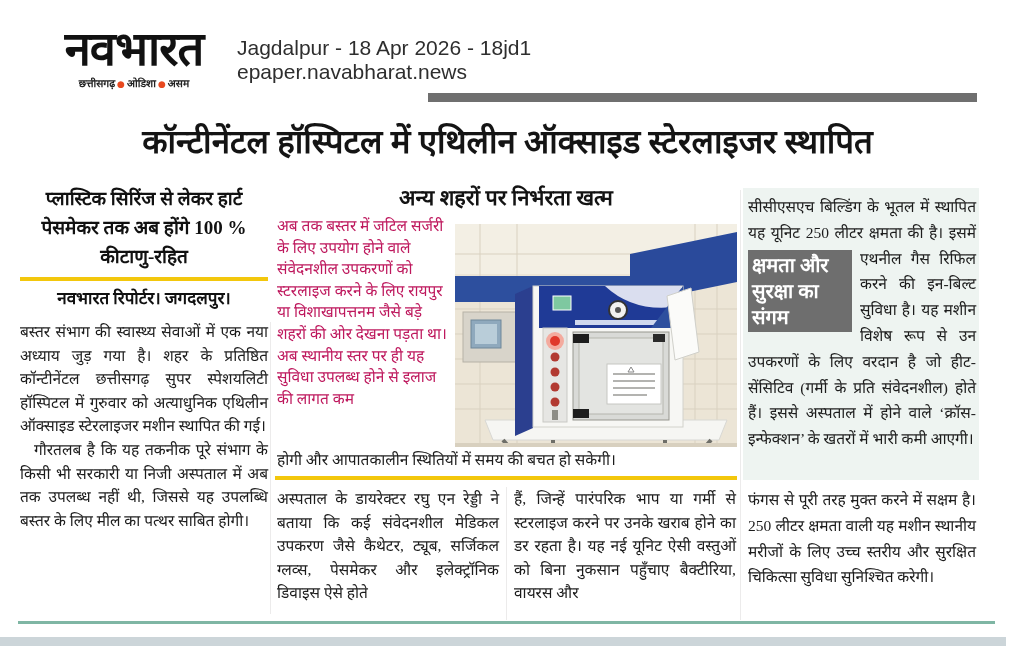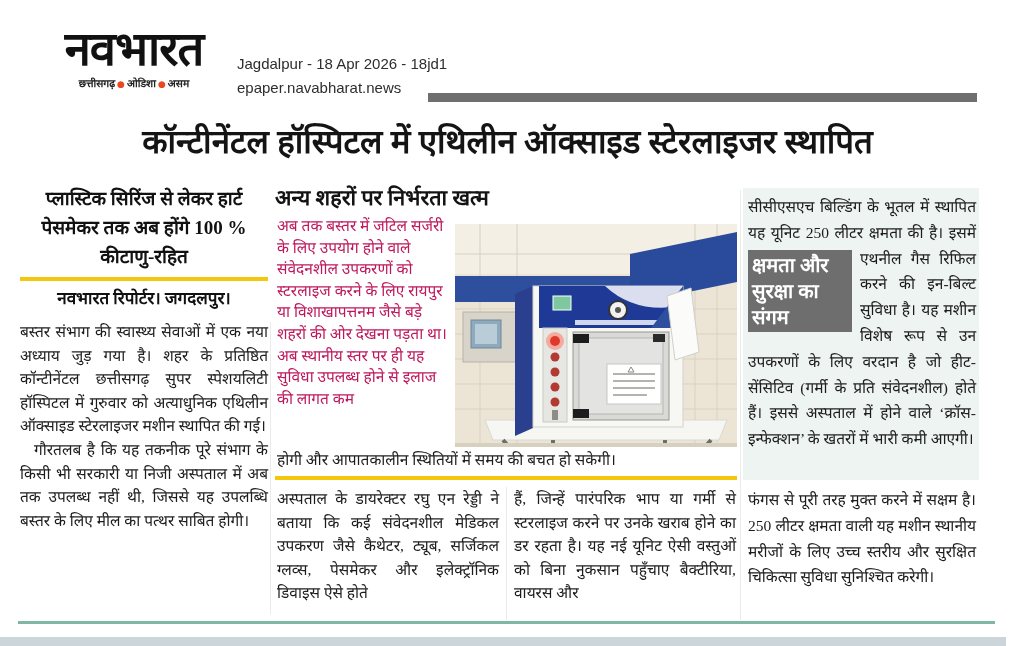--- a/index.html
+++ b/index.html
@@ -17,21 +17,21 @@
   }
   .logo-tagline{
     left:34px;top:76px;width:200px;text-align:center;
     font-size:10.5px;font-weight:700;color:#222;
     font-family:"DejaVu Sans",sans-serif;
   }
   .logo-tagline .dot{color:#e8491f;font-size:9px;padding:0 2px;}
   .edition{
     left:237px;top:36px;width:400px;
     font-family:"Liberation Sans","DejaVu Sans",sans-serif;
-    font-size:15px;color:#2e2e2e;line-height:24px;margin-top:16px;
+    font-size:21px;color:#2e2e2e;line-height:24px;
   }
   .header-bar{left:428px;top:93px;width:549px;height:9px;background:#6f6f6f;}
   
   .headline{
     left:15px;top:118px;width:985px;text-align:center;
     font-size:33px;font-weight:800;color:#141414;line-height:48px;
   }
   
   .yellow-rule{height:4px;background:#f3c70c;}
   .teal-rule{left:18px;top:621px;width:977px;height:3px;background:#7fb6a4;}
@@ -49,21 +49,21 @@
   }
   .body-col{
     font-size:15.5px;line-height:23.6px;color:#1c1c1c;
     text-align:justify;
   }
   .left-body{left:20px;top:320px;width:248px;}
   .left-body p{margin:0;}
   .left-body .p2{text-indent:14px;}
   
   .section-heading{
-    left:275px;top:182px;width:462px;
+    left:275px;top:182px;width:462px;text-align:center;
     font-size:21.5px;font-weight:800;color:#131313;
   }
   .mid-intro{
     left:277px;top:215px;width:172px;
     font-size:15.5px;line-height:21.6px;color:#be185d;text-align:left;
   }
   .mid-cont{
     left:277px;top:449px;width:460px;
     font-size:15.5px;line-height:22px;color:#1c1c1c;
   }

